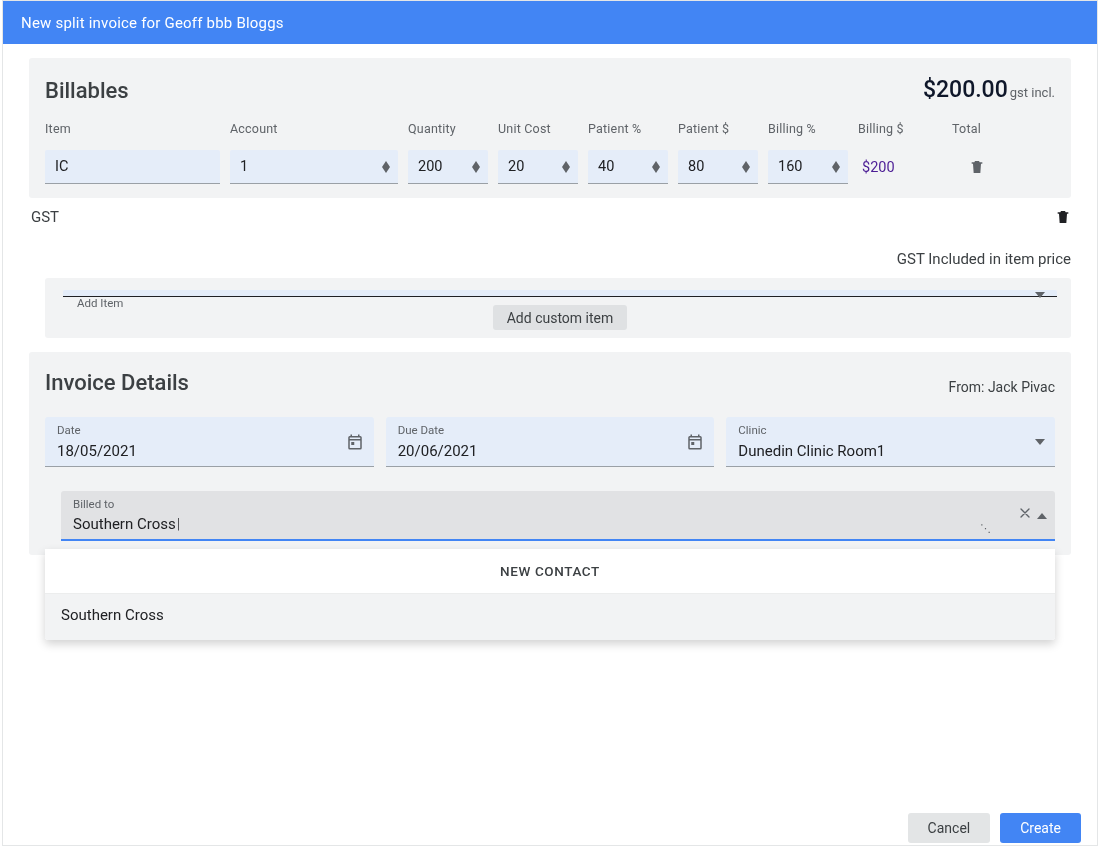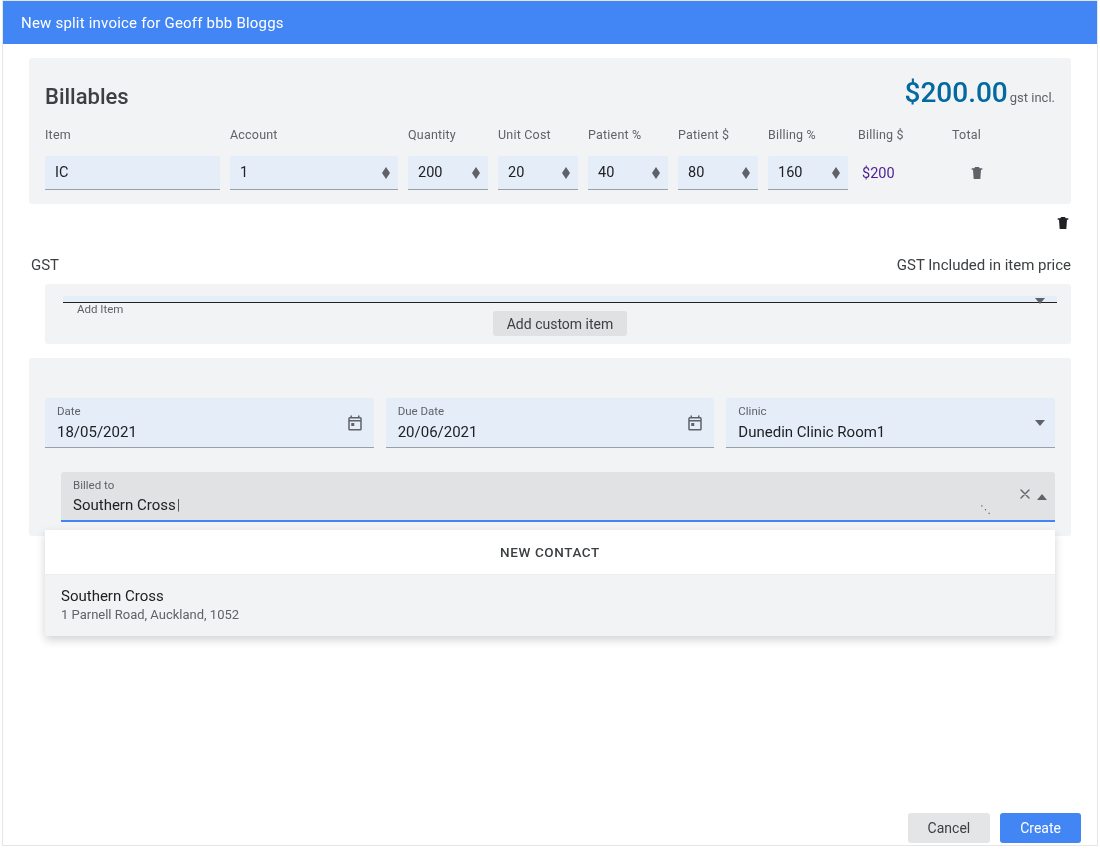--- a/index.html
+++ b/index.html
@@ -64,23 +64,23 @@
     margin-bottom: 18px;
   }
 
   .panel-title {
     font-size: 22px;
     font-weight: 500;
     color: #3c4043;
   }
 
   .billables-total {
-    font-size: 28px;
+    font-size: 23px;
     font-weight: 500;
-    color: #0369a1;
+    color: #0f172a;
   }
   .gst-suffix {
     font-size: 13px;
     font-weight: 400;
     color: #5f6368;
     margin-left: 2px;
   }
 
   
   .head-row, .data-row {
@@ -153,21 +153,21 @@
     align-items: center;
     justify-content: center;
     color: #5f6368;
     cursor: pointer;
   }
 
   
   .gst-row {
     display: flex;
     justify-content: space-between;
-    align-items: flex-end;
+    align-items: flex-start;
     margin: 10px 0 0 2px;
     color: #3c4043;
     font-size: 15px;
   }
   .gst-right {
     display: flex;
     align-items: center;
     gap: 20px;
   }
   .gst-right .trash-wrap {
@@ -506,20 +506,26 @@
               <path d="M0 0l5 6 5-6z" fill="#5f6368"></path>
             </svg>
         </span>
       </div>
       <button class="add-custom-btn">
         <span>Add custom item</span>
       </button>
     </div>
 
     <div class="panel invoice-panel">
+      <div class="panel-header">
+        <div class="panel-title">Invoice Details</div>
+        <div class="from-text">
+          <span>From: </span><span>Jack Pivac</span>
+        </div>
+      </div>
 
       <div class="three-col">
 
         <div class="mf">
           <span class="float-label">Date</span>
           <span>18/05/2021</span>
           <span class="icon-right">
             <svg width="18" height="20" viewBox="0 0 24 24" fill="#5f6368">
                 <path d="M19 4h-1V2h-2v2H8V2H6v2H5a2 2 0 0 0-2 2v14a2 2 0 0 0 2 2h14a2 2 0 0 0 2-2V6a2 2 0 0 0-2-2zm0 16H5V10h14v10zM5 8V6h14v2H5zm2 4h4v4H7v-4z"></path>
               </svg>
@@ -565,21 +571,20 @@
             </span>
           </span>
         </div>
 
         <div class="ac-pop">
           <div class="ac-new">
             <span>NEW CONTACT</span>
           </div>
           <div class="ac-item">
             <div class="ac-item-name">Southern Cross</div>
-            <div class="ac-item-sub">1 Parnell Road, Auckland, 1052</div>
           </div>
         </div>
       </div>
     </div>
 
     <div class="footer">
       <button class="btn btn-cancel">
         <span>Cancel</span>
       </button>
       <button class="btn btn-create">

